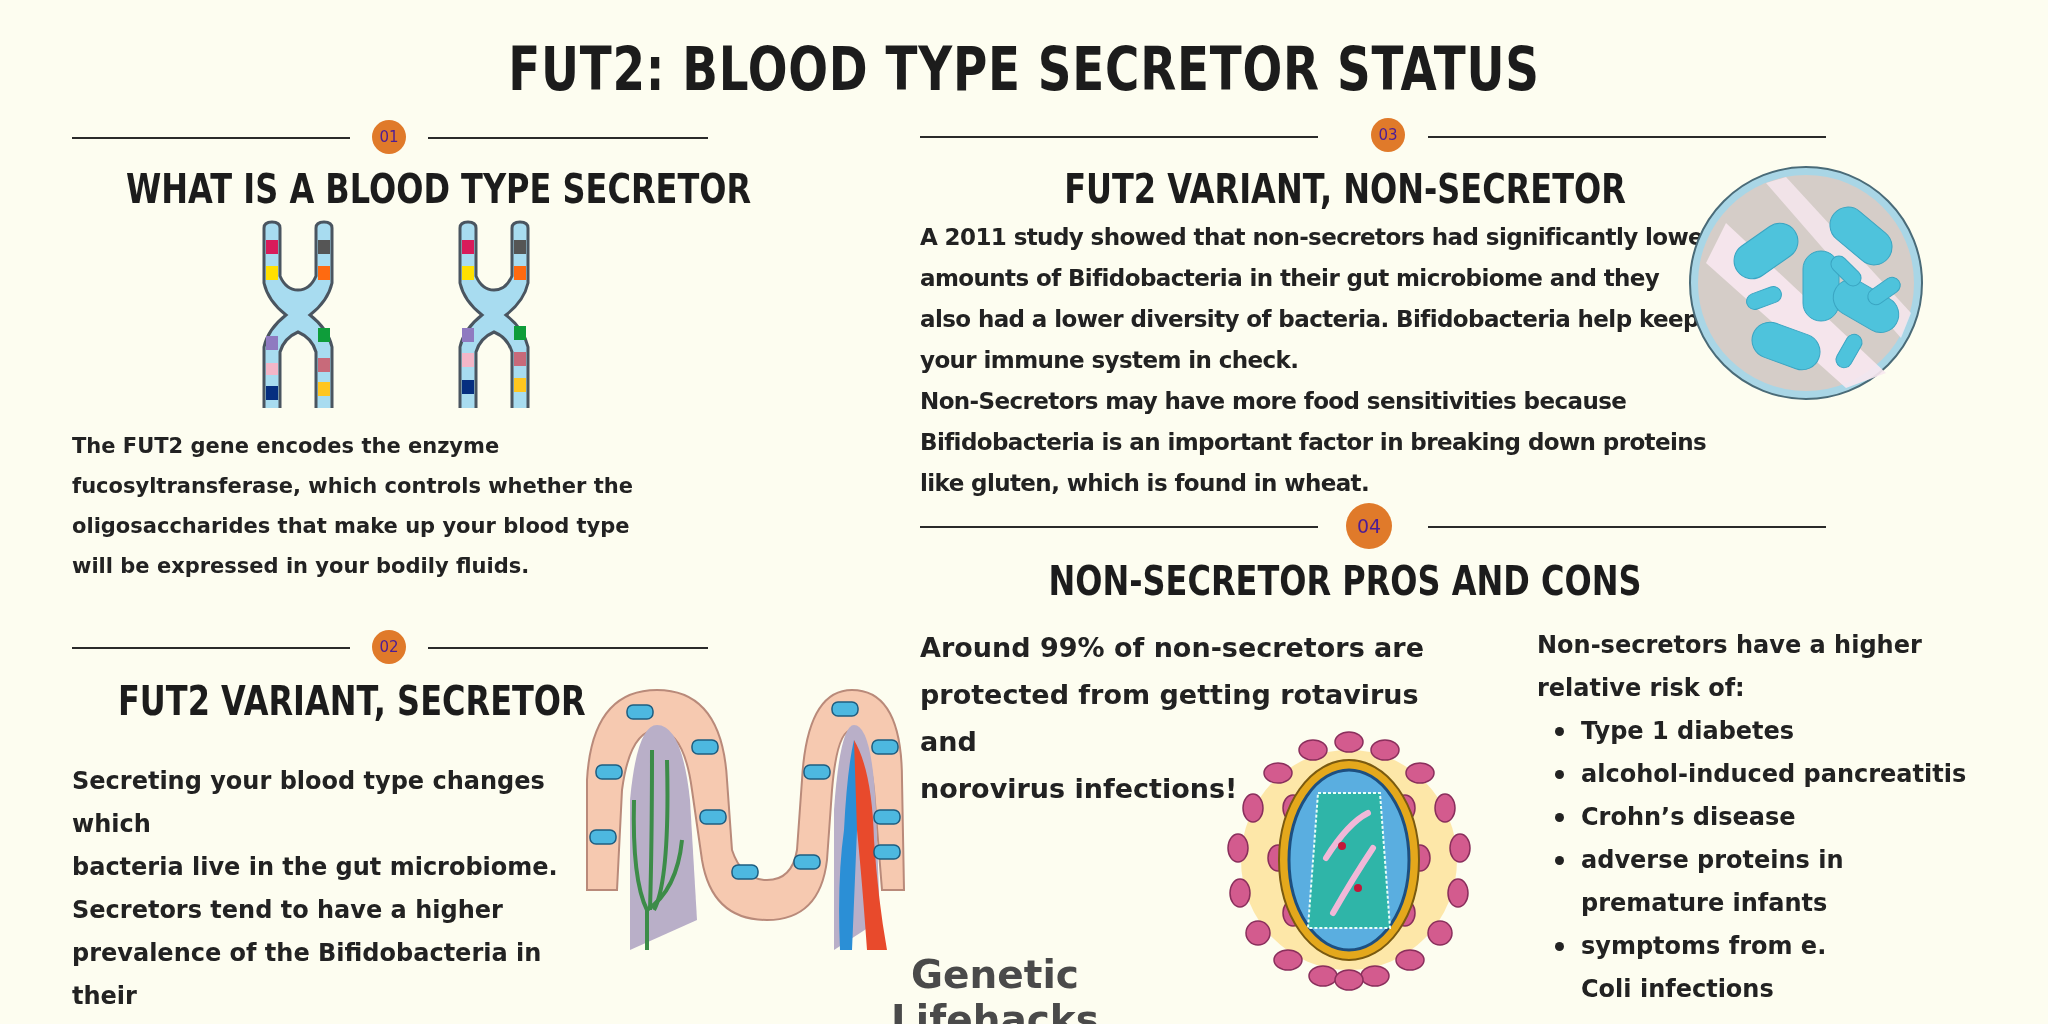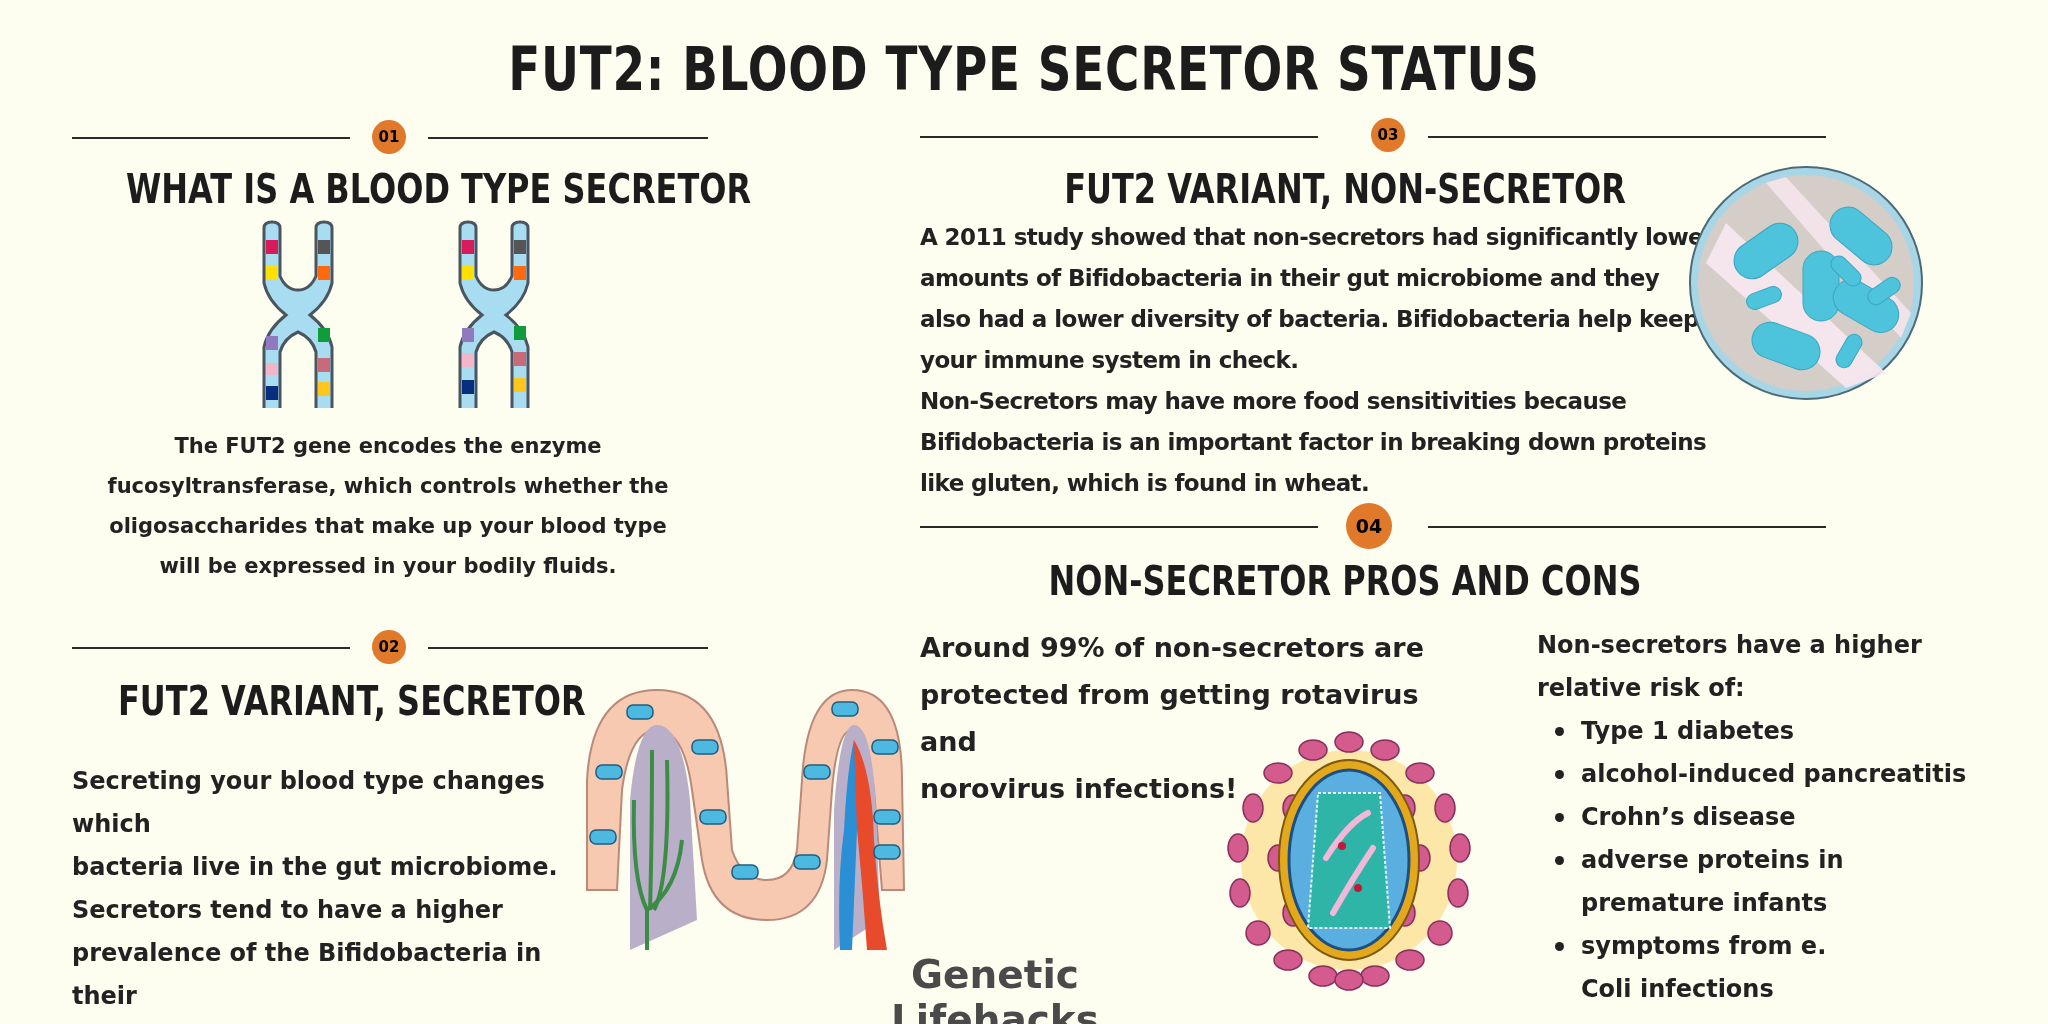--- a/index.html
+++ b/index.html
@@ -18,21 +18,21 @@
     transform: scaleX(0.78); transform-origin: center;
   }
   .heading {
     font-family: "DejaVu Sans", sans-serif; font-weight: bold;
     font-size: 40px; color: #1c1c1c; text-align: center; white-space: nowrap;
     transform: scaleX(0.8); transform-origin: center;
   }
   .rule { height: 2px; background: #2a2a2a; }
   .badge {
     width: 34px; height: 34px; border-radius: 50%;
-    background: #e07a2a; color: #000000; font-weight: bold;
+    background: #e07a2a; color: #4c1d95; font-weight: normal;
     font-size: 15px; display: flex; align-items: center; justify-content: center;
   }
   .badge.big { width: 46px; height: 46px; font-size: 19px; }
   .body-text {
     font-family: "DejaVu Sans", sans-serif; font-weight: bold;
     font-size: 22px; line-height: 39px; color: #222;
   }
   .body-text.s { font-size: 21px; line-height: 40px; }
   .body-text.c { font-size: 23px; line-height: 41px; letter-spacing: -0.6px; }
   .body-text.l { font-size: 27px; line-height: 47px; }
@@ -86,21 +86,21 @@
       <rect x="264" y="48" width="12" height="14" fill="#ff6a10"></rect>
       <rect x="212" y="110" width="12" height="14" fill="#8f7ac0"></rect>
       <rect x="212" y="135" width="12" height="14" fill="#f3b6c8"></rect>
       <rect x="212" y="162" width="12" height="14" fill="#062f80"></rect>
       <rect x="264" y="108" width="12" height="14" fill="#0e9d3a"></rect>
       <rect x="264" y="134" width="12" height="14" fill="#c86a7a"></rect>
       <rect x="264" y="160" width="12" height="14" fill="#ffc620"></rect>
     </g>
   </svg>
 
-  <div class="abs body-text s" style="left:88px;top:426px;width:600px;text-align:center;">
+  <div class="abs body-text s" style="left:72px;top:426px;width:600px;">
     <div>The FUT2 gene encodes the enzyme</div>
     <div>fucosyltransferase, which controls whether the</div>
     <div>oligosaccharides that make up your blood type</div>
     <div>will be expressed in your bodily fluids.</div>
   </div>
 </div>
 
 <div>
   <div class="abs rule" style="left:72px;top:647px;width:278px;"></div>
   <div class="abs badge" style="left:372px;top:630px;">02</div>

